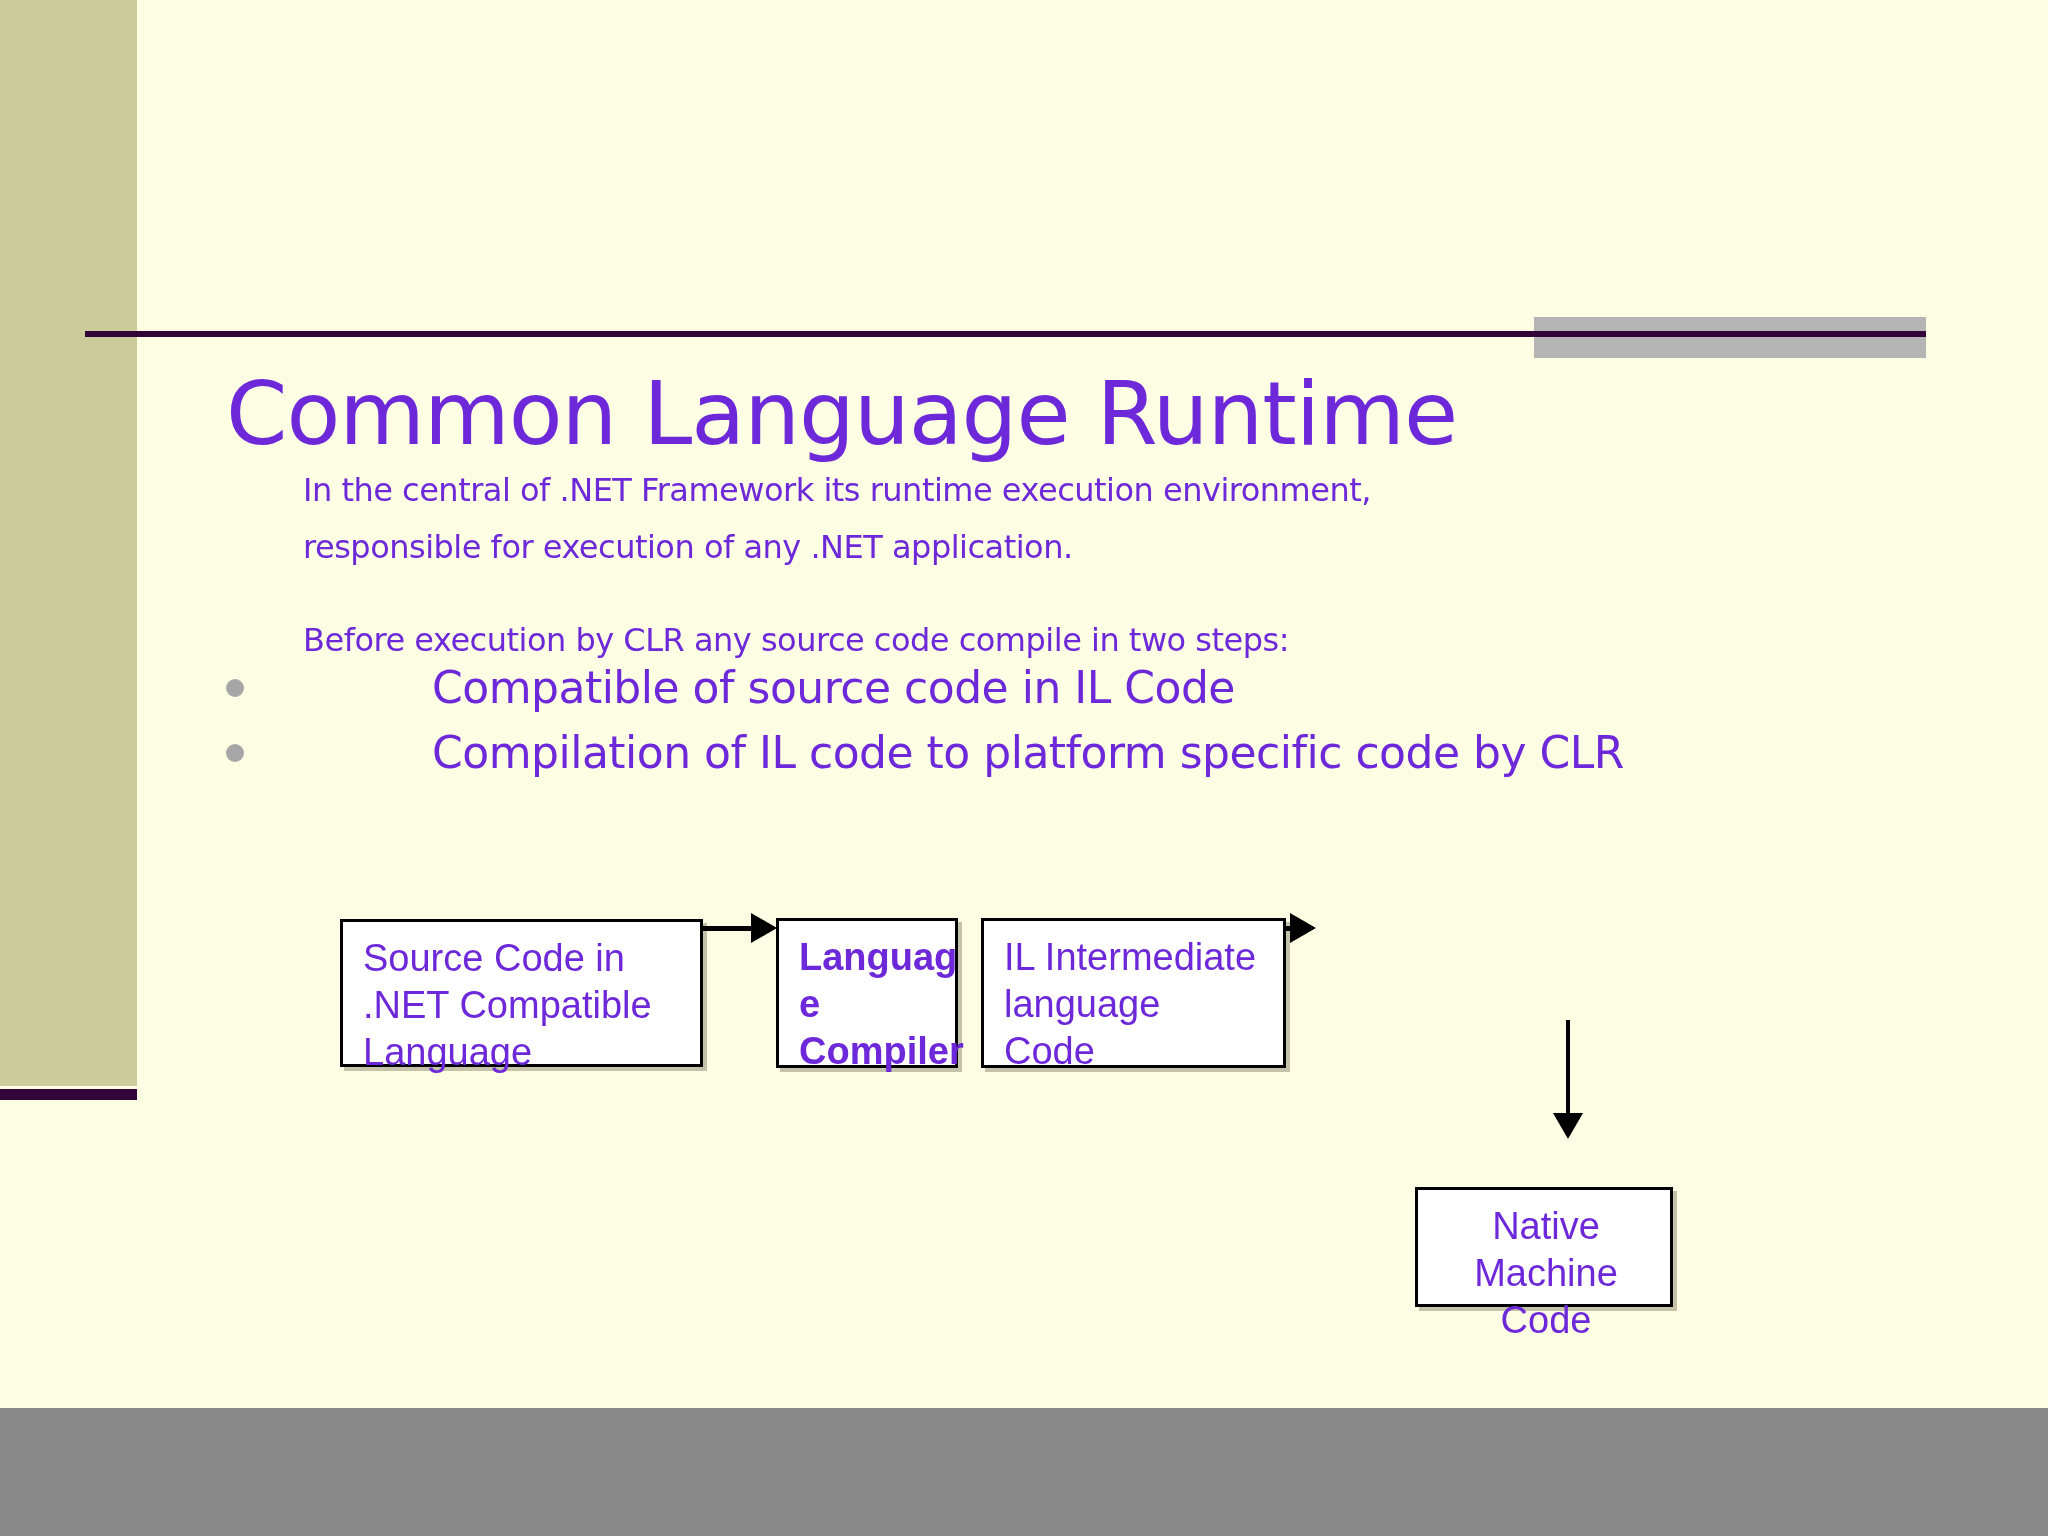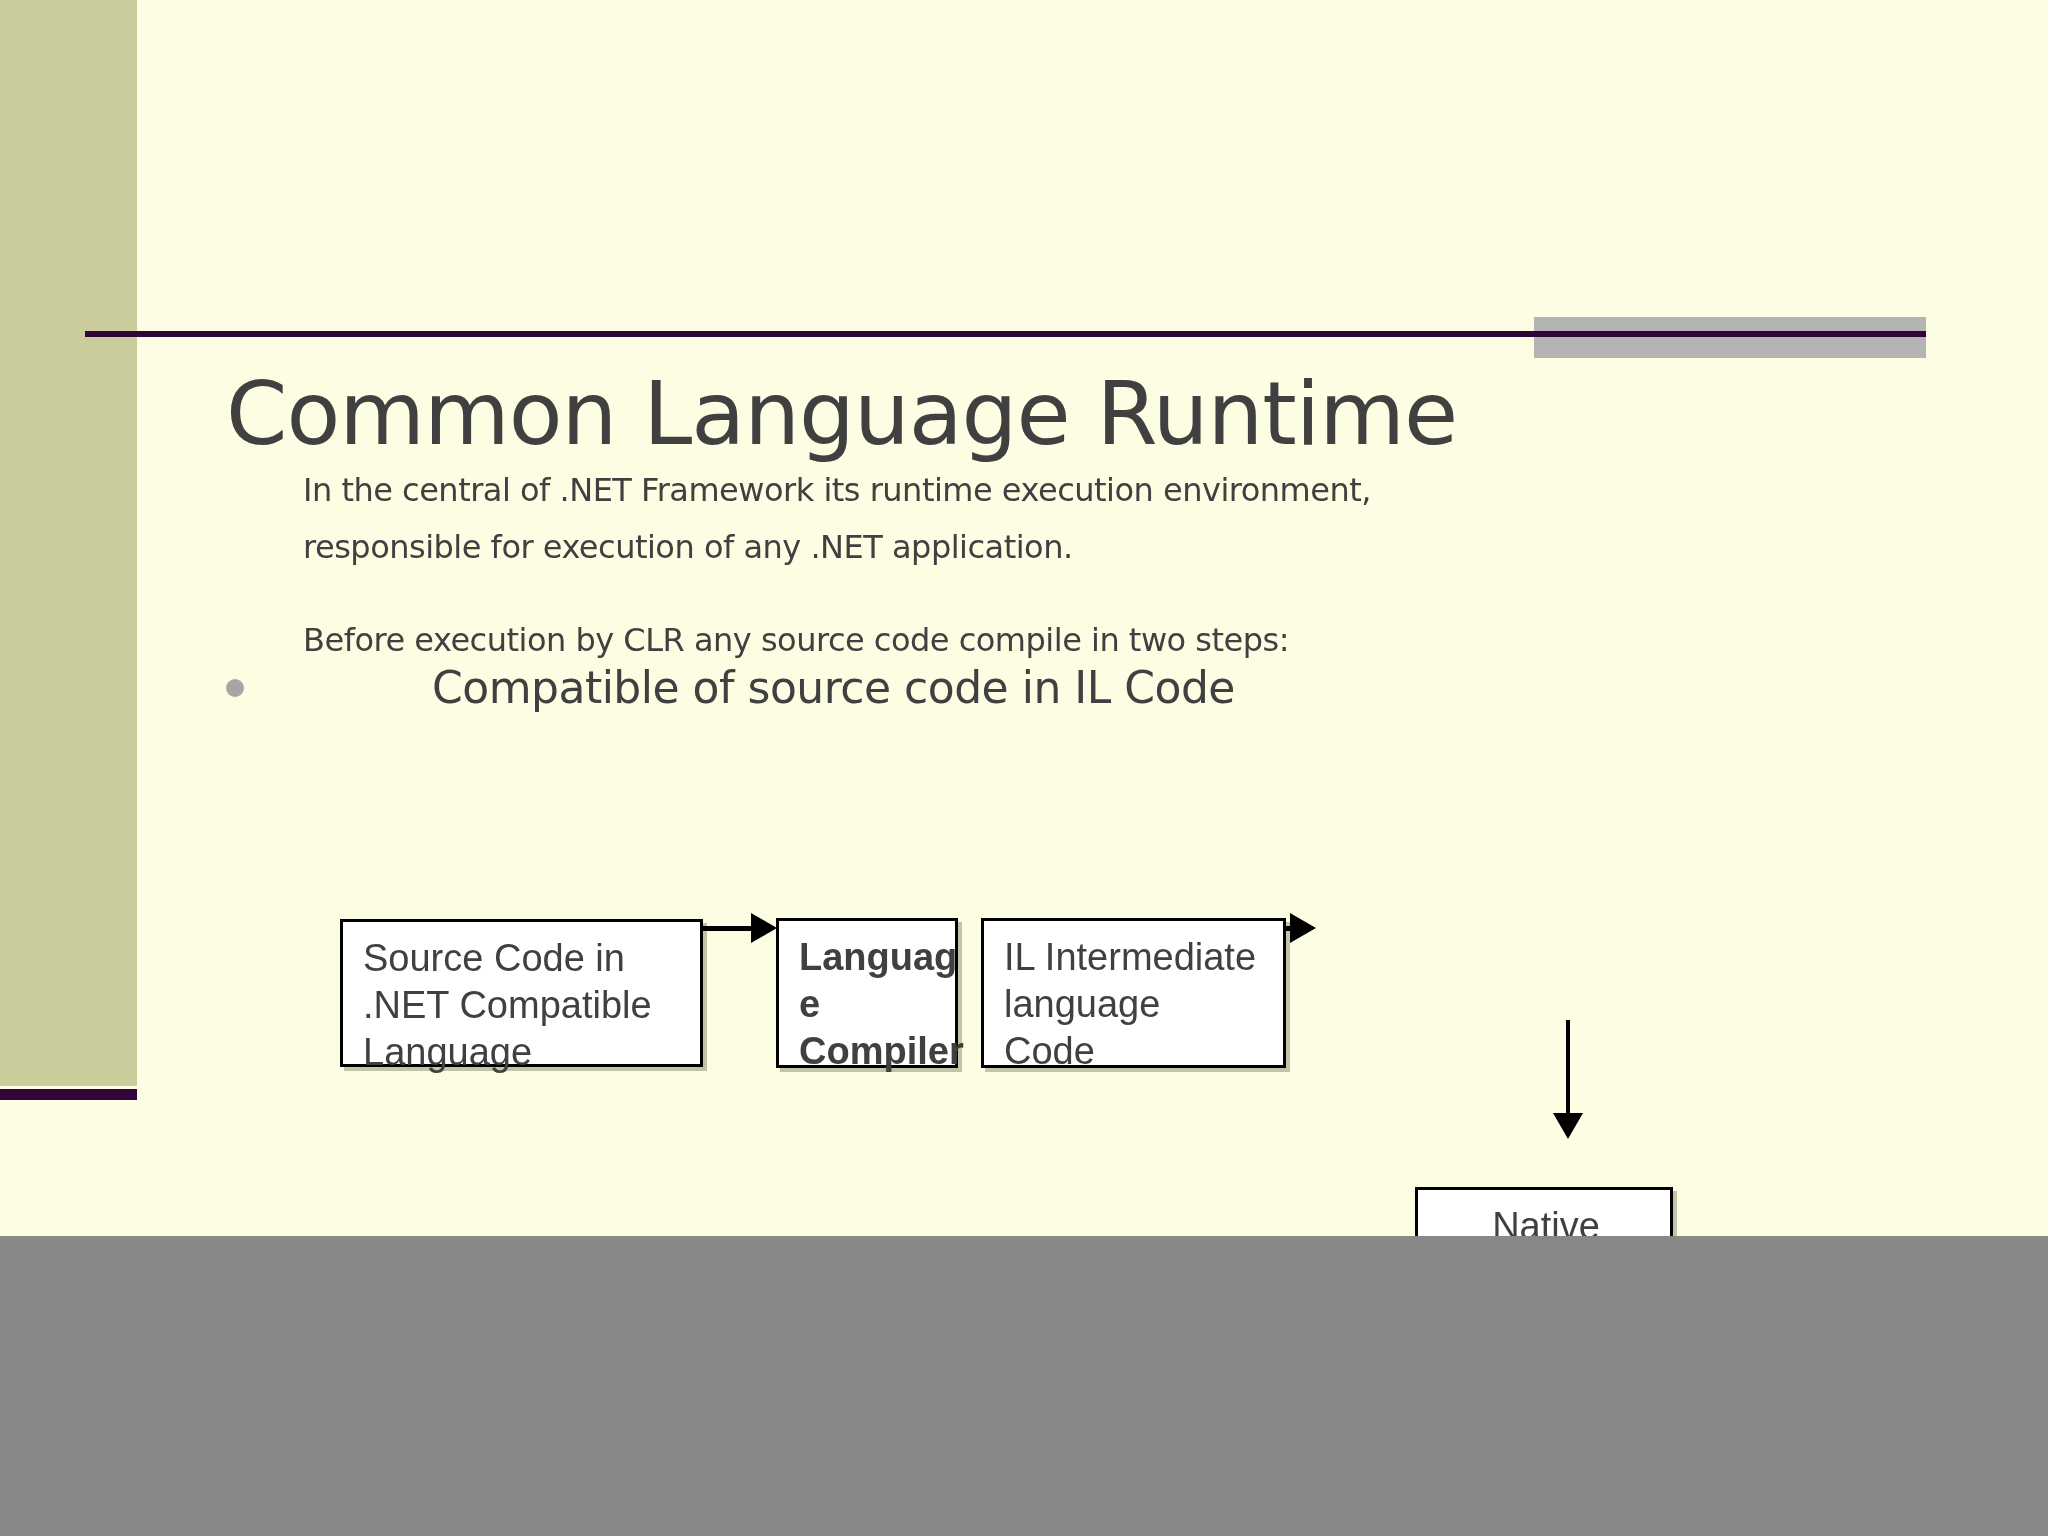--- a/index.html
+++ b/index.html
@@ -1,19 +1,19 @@
 <!DOCTYPE html>
 <html><head>
 <meta charset="utf-8">
 <style>
   html,body { margin:0; padding:0; background:#888; }
   .slide {
-    position:relative; width:2048px; height:1236px;
+    position:relative; width:2048px; height:1408px;
     background:#FCFDE3; overflow:hidden;
-    font-family:"DejaVu Sans", sans-serif; color:#404040;
+    font-family:"DejaVu Sans", sans-serif; color:#6d28d9;
   }
   .sidebar { position:absolute; left:0; top:0; width:137px; height:1086px; background:#CACC9B; }
   .sidebar-rule { position:absolute; left:0; top:1089px; width:137px; height:11px; background:#330438; }
   .gray-accent { position:absolute; left:1534px; top:317px; width:392px; height:41px; background:#B4B4B4; z-index:1; }
   .top-rule { position:absolute; left:85px; top:331px; width:1841px; height:6px; background:#330438; z-index:2; }
 
   .page-title {
     position:absolute; left:226px; top:366px;
     font-size:88px; line-height:1.1; letter-spacing:-1px; white-space:nowrap;
   }
@@ -70,20 +70,24 @@
 
   <div class="para para-1">In the central of .NET Framework its runtime execution environment,
 responsible for execution of any .NET application.</div>
   <div class="para para-2">Before execution by CLR any source code compile in two steps:</div>
 
   <div class="bullet-list">
     <div class="bullet-item">
       <span class="bullet-dot"></span>
       <span class="bullet-text">Compatible of source code in IL Code</span>
     </div>
+    <div class="bullet-item">
+      <span class="bullet-dot"></span>
+      <span class="bullet-text">Compilation of IL code to platform specific code by CLR</span>
+    </div>
   </div>
 
   <div class="fbox fbox-source">Source Code in
 .NET Compatible
 Language</div>
 
   <div class="arrow-line-h a1-line"></div>
   <div class="arrow-head-r a1-head"></div>
 
   <div class="fbox fbox-compiler">Languag

